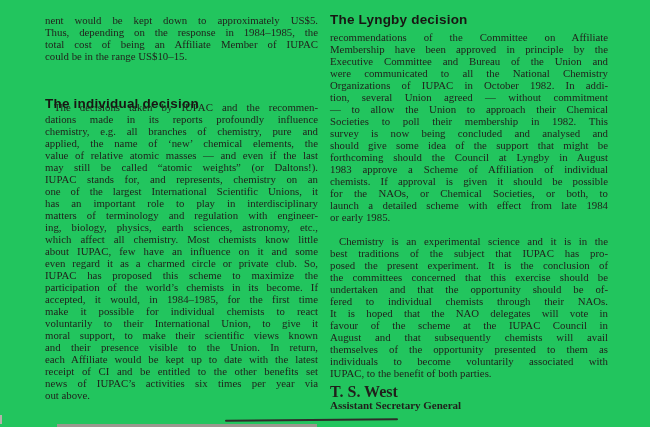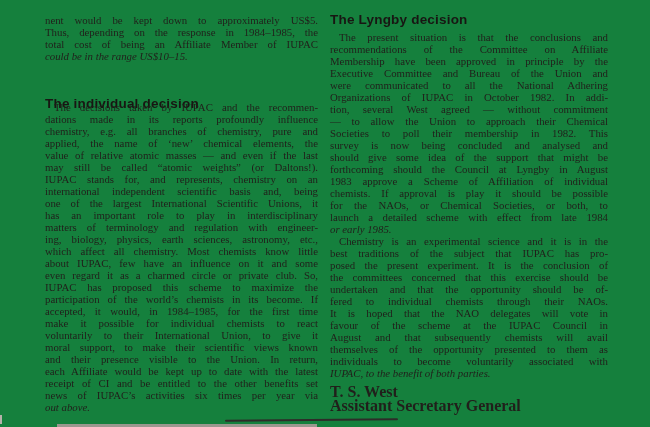--- a/index.html
+++ b/index.html
@@ -1,52 +1,52 @@
 <!DOCTYPE html>
 <html><head>
 <meta charset="utf-8">
 <style>
   html, body { margin: 0; padding: 0; }
   .page {
     position: relative;
     width: 650px;
     height: 427px;
-    background: #15803d;
+    background: #22c55e;
     overflow: hidden;
     font-family: "Liberation Serif", serif;
     color: #211f1b;
   }
   .col { position: absolute; top: 0; height: 100%; }
   .col-left  { left: 45px;  width: 273px; }
   .col-right { left: 330px; width: 278px; }
 
   .para { position: absolute; left: 0; right: 0; font-size: 10.8px; }
   .ln {
     line-height: 12px;
     text-align: justify;
     text-align-last: justify;
     hyphens: none;
     white-space: normal;
   }
-  .ln-last  { text-align-last: left; font-style: italic; }
+  .ln-last  { text-align-last: left; }
   .ln-first { text-indent: 9px; }
 
   .heading {
     position: absolute; left: 0; margin: 0;
     font-family: "Liberation Sans", sans-serif;
     font-weight: 700;
     font-size: 13.5px;
     letter-spacing: 0.2px;
     color: #181613;
     white-space: nowrap;
   }
 
   .signature { position: absolute; left: 0; right: 0; }
   .sig-name  { font-weight: 700; font-size: 16px; line-height: 13px; }
-  .sig-title { font-weight: 700; font-size: 16px; line-height: 13px; margin-top: 1px; }
+  .sig-title { font-weight: 700; font-size: 11px; line-height: 13px; margin-top: 1px; }
 
   .stroke-line {
     position: absolute; left: 225px; top: 419px;
     width: 173px; height: 2px;
     background: #2e2c29;
     transform: rotate(-0.5deg);
     border-radius: 1px;
   }
   .bottom-bar {
     position: absolute; left: 57px; top: 424px;
@@ -75,21 +75,20 @@
     <h2 class="heading" style="top: 96px;">The individual decision</h2>
 
     <div class="para" style="top: 101px;">
         <div class="ln ln-first">The decisions taken by IUPAC and the recommen-</div>
         <div class="ln">dations made in its reports profoundly influence</div>
         <div class="ln">chemistry, e.g. all branches of chemistry, pure and</div>
         <div class="ln">applied, the name of ‘new’ chemical elements, the</div>
         <div class="ln">value of relative atomic masses — and even if the last</div>
         <div class="ln">may still be called “atomic weights” (or Daltons!).</div>
         <div class="ln">IUPAC stands for, and represents, chemistry on an</div>
-        <div class="ln">international independent scientific basis and, being</div>
         <div class="ln">one of the largest International Scientific Unions, it</div>
         <div class="ln">has an important role to play in interdisciplinary</div>
         <div class="ln">matters of terminology and regulation with engineer-</div>
         <div class="ln">ing, biology, physics, earth sciences, astronomy, etc.,</div>
         <div class="ln">which affect all chemistry. Most chemists know little</div>
         <div class="ln">about IUPAC, few have an influence on it and some</div>
         <div class="ln">even regard it as a charmed circle or private club. So,</div>
         <div class="ln">IUPAC has proposed this scheme to maximize the</div>
         <div class="ln">participation of the world’s chemists in its become. If</div>
         <div class="ln">accepted, it would, in 1984–1985, for the first time</div>
@@ -101,34 +100,33 @@
         <div class="ln">receipt of CI and be entitled to the other benefits set</div>
         <div class="ln">news of IUPAC’s activities six times per year via</div>
         <div class="ln ln-last">out above.</div>
       </div>
   </section>
 
   <section class="col col-right">
     <h2 class="heading" style="top: 12px;">The Lyngby decision</h2>
 
     <div class="para" style="top: 31px;">
-        <div class="ln ln-first">The present situation is that the conclusions and</div>
         <div class="ln">recommendations of the Committee on Affiliate</div>
         <div class="ln">Membership have been approved in principle by the</div>
         <div class="ln">Executive Committee and Bureau of the Union and</div>
-        <div class="ln">were communicated to all the National Adhering</div>
+        <div class="ln">were communicated to all the National Chemistry</div>
         <div class="ln">Organizations of IUPAC in October 1982. In addi-</div>
-        <div class="ln">tion, several West agreed — without commitment</div>
+        <div class="ln">tion, several Union agreed — without commitment</div>
         <div class="ln">— to allow the Union to approach their Chemical</div>
         <div class="ln">Societies to poll their membership in 1982. This</div>
         <div class="ln">survey is now being concluded and analysed and</div>
         <div class="ln">should give some idea of the support that might be</div>
         <div class="ln">forthcoming should the Council at Lyngby in August</div>
         <div class="ln">1983 approve a Scheme of Affiliation of individual</div>
-        <div class="ln">chemists. If approval is play it should be possible</div>
+        <div class="ln">chemists. If approval is given it should be possible</div>
         <div class="ln">for the NAOs, or Chemical Societies, or both, to</div>
         <div class="ln">launch a detailed scheme with effect from late 1984</div>
         <div class="ln ln-last">or early 1985.</div>
       </div>
 
     <div class="para" style="top: 235px;">
         <div class="ln ln-first">Chemistry is an experimental science and it is in the</div>
         <div class="ln">best traditions of the subject that IUPAC has pro-</div>
         <div class="ln">posed the present experiment. It is the conclusion of</div>
         <div class="ln">the committees concerned that this exercise should be</div>

